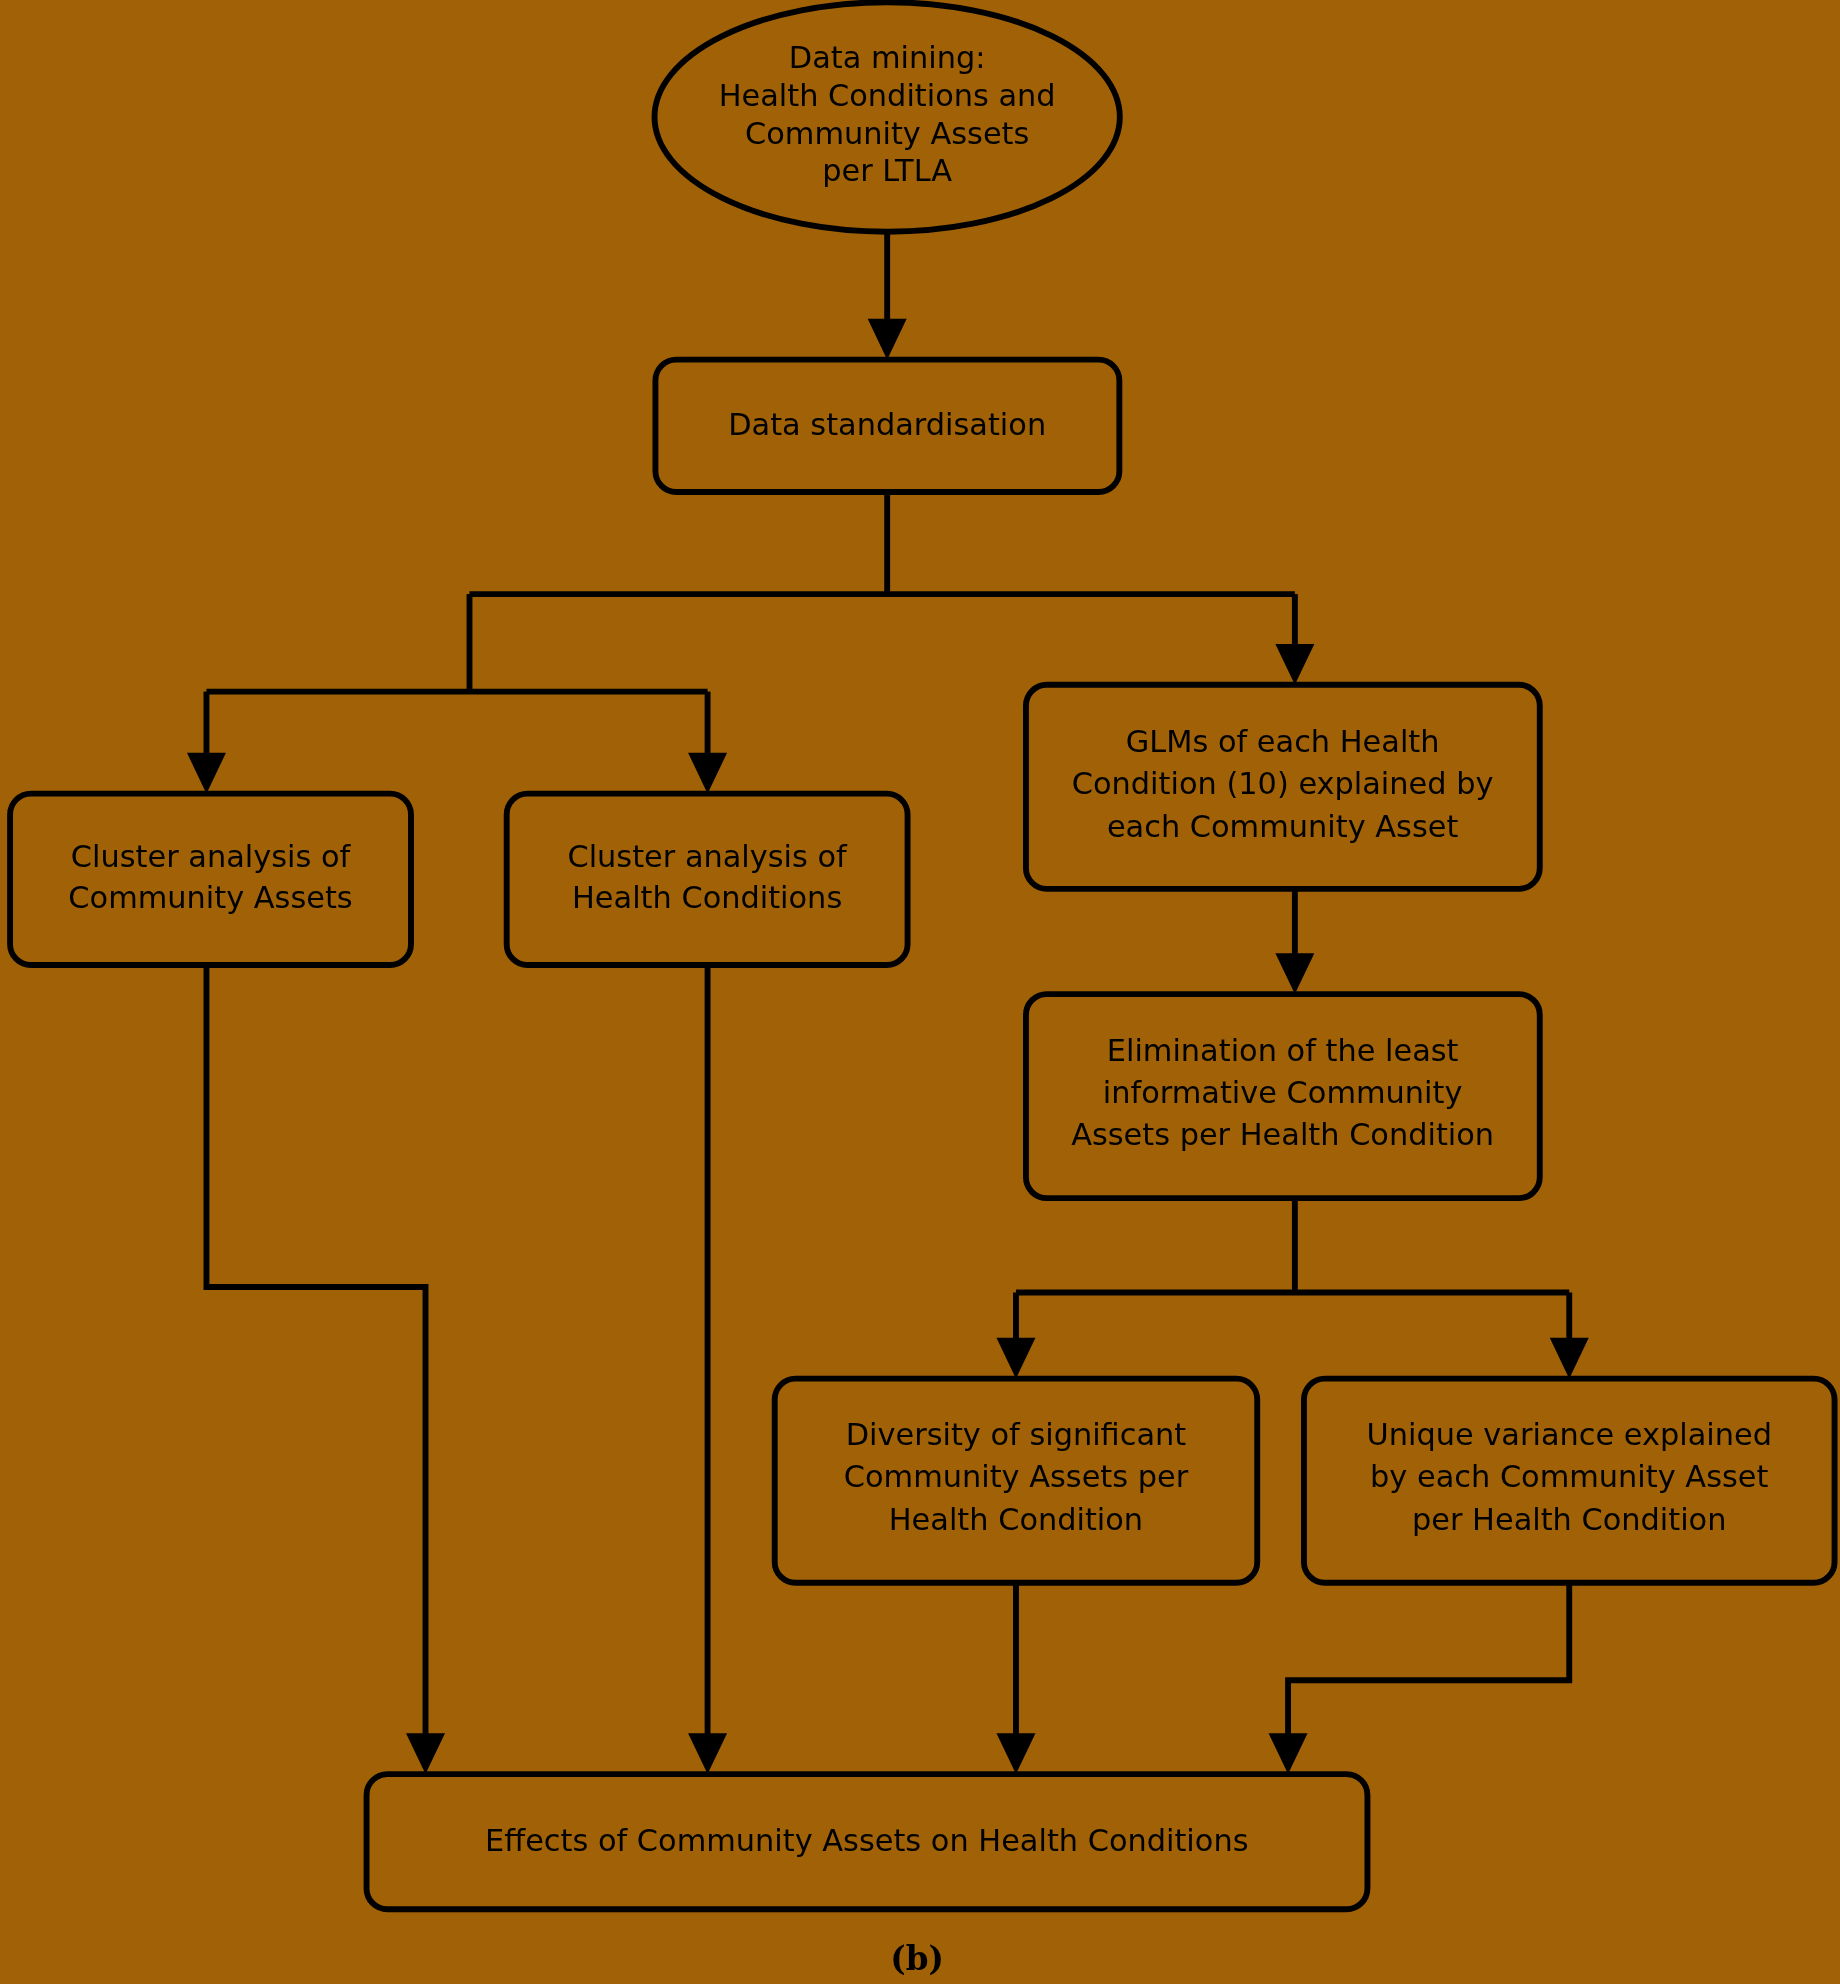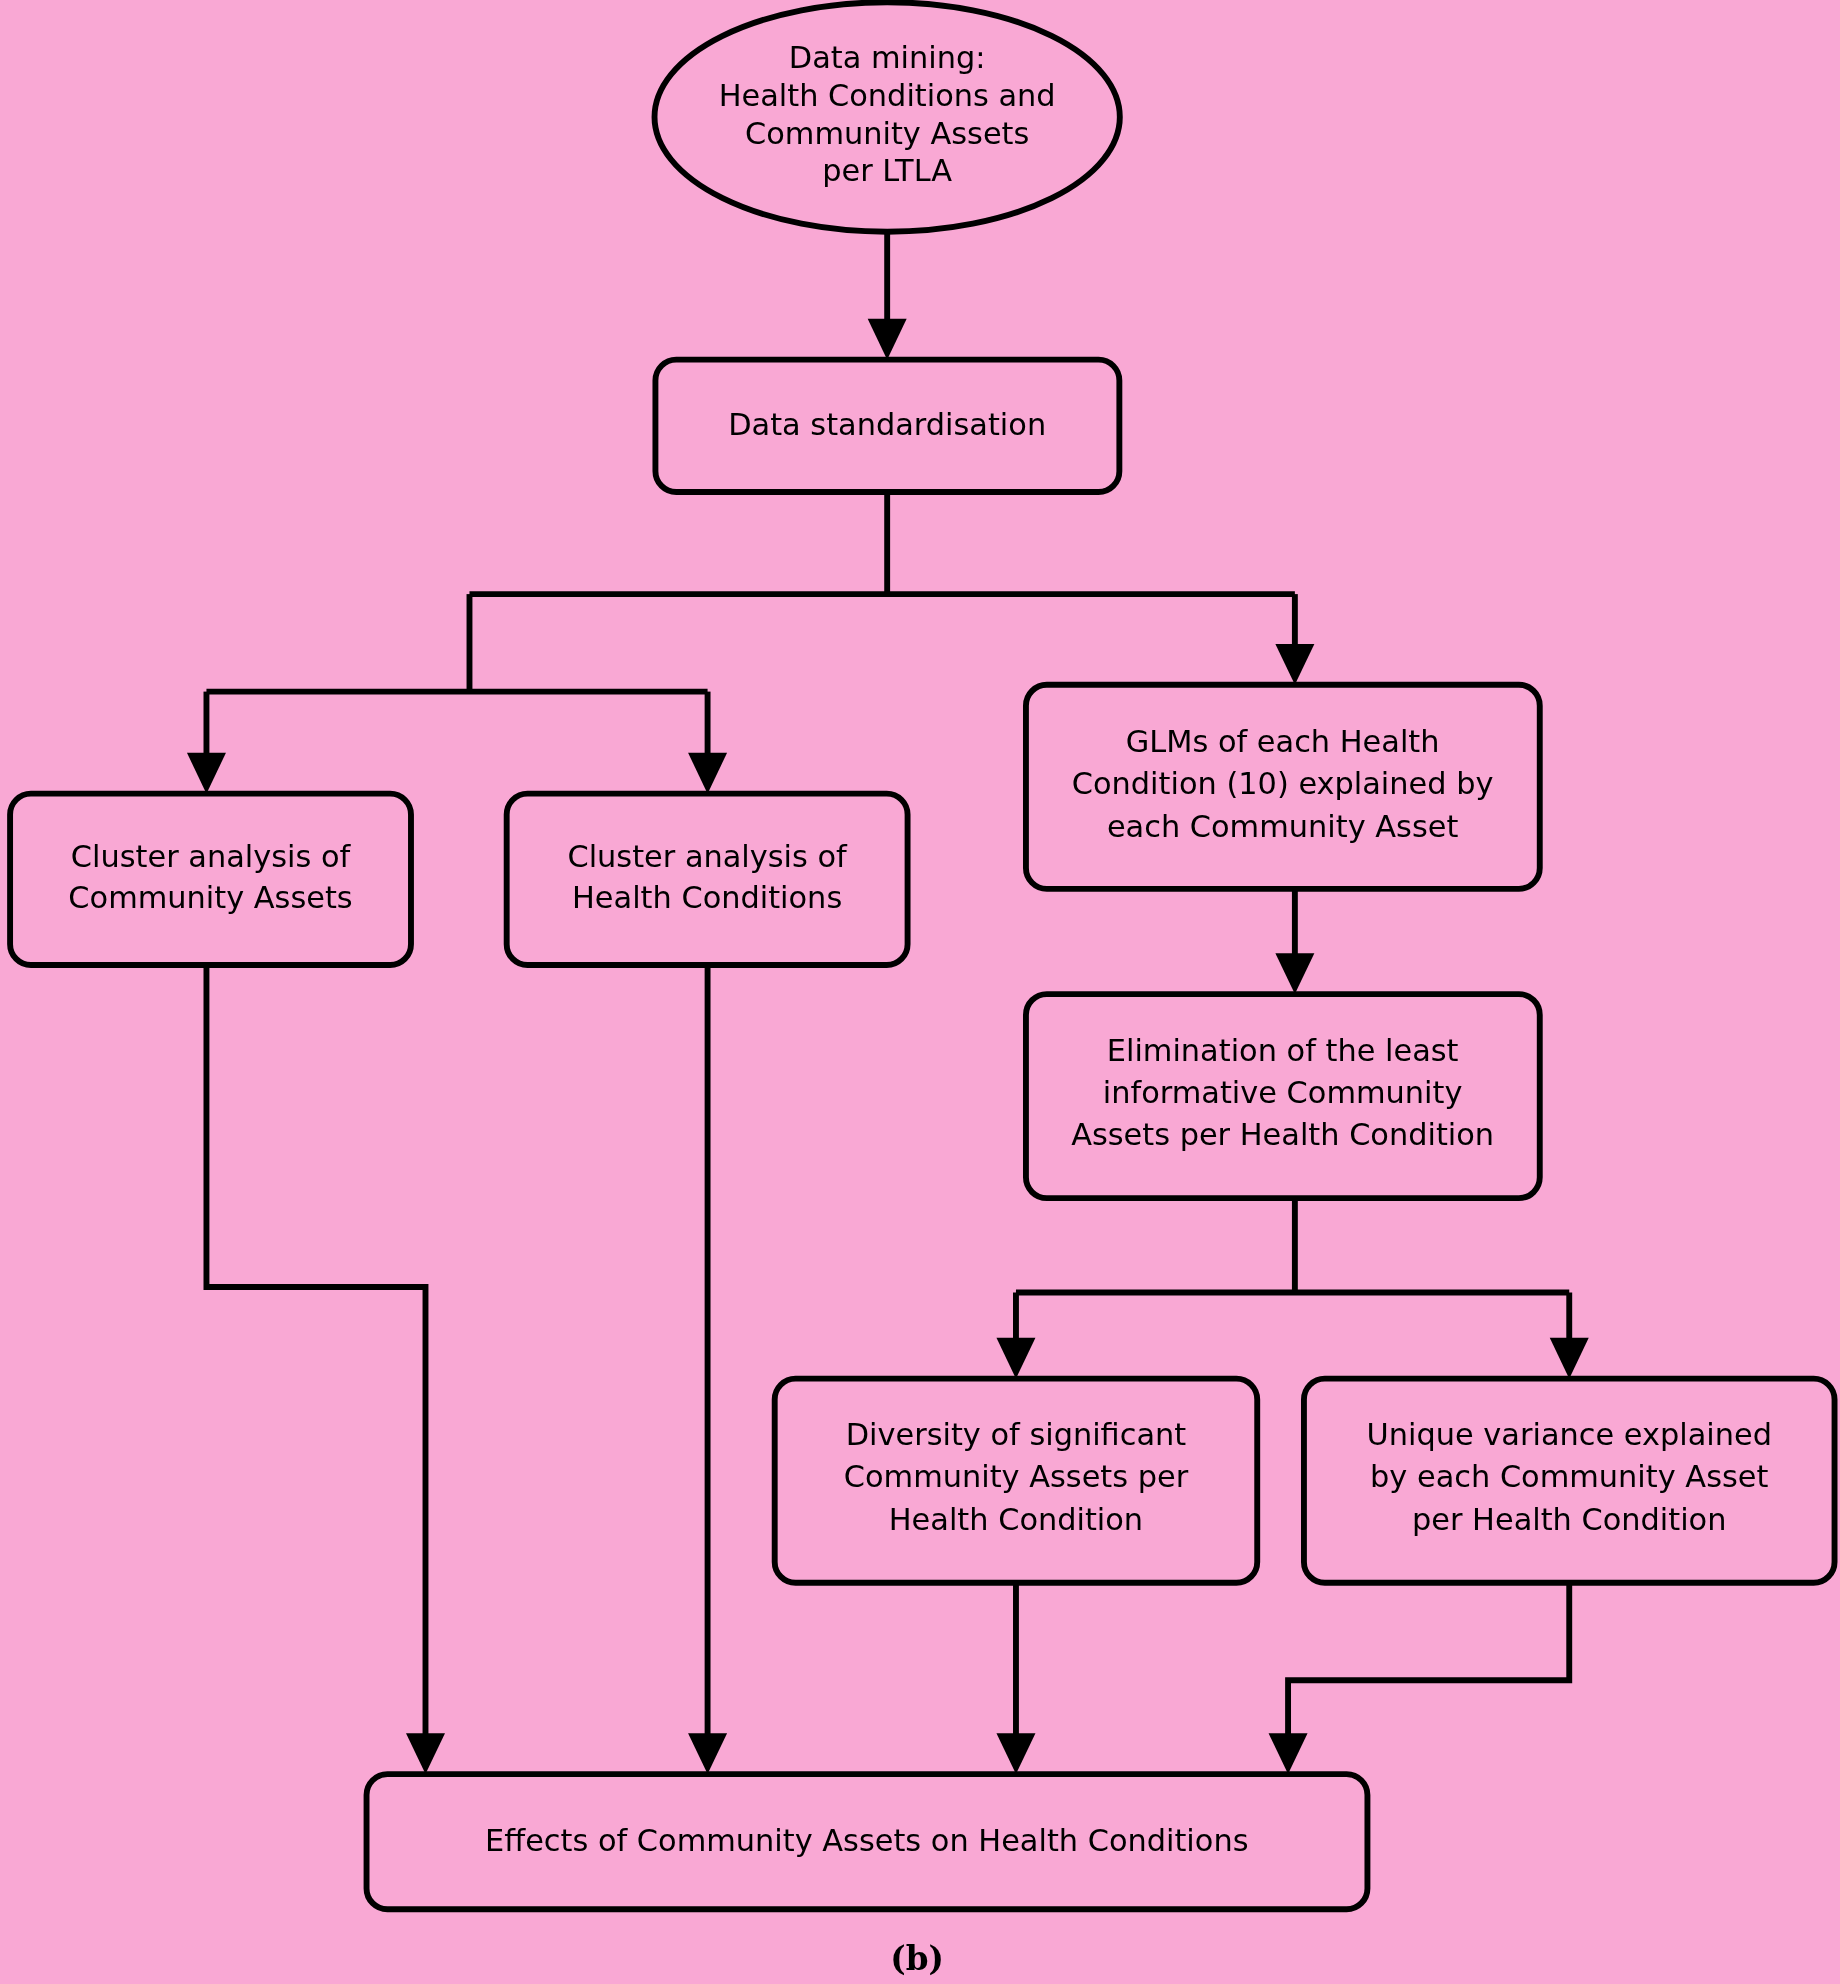--- a/index.html
+++ b/index.html
@@ -4,21 +4,21 @@
 <style>
   html, body {
     margin: 0;
     padding: 0;
     background: #ffffff;
   }
   #page {
     position: relative;
     width: 1841px;
     height: 1985px;
-    background: #f9a8d4;
+    background: #a16207;
     font-family: "DejaVu Sans", sans-serif;
     overflow: hidden;
   }
   svg.canvas {
     position: absolute;
     top: 0;
     left: 0;
     width: 1841px;
     height: 1985px;
   }

